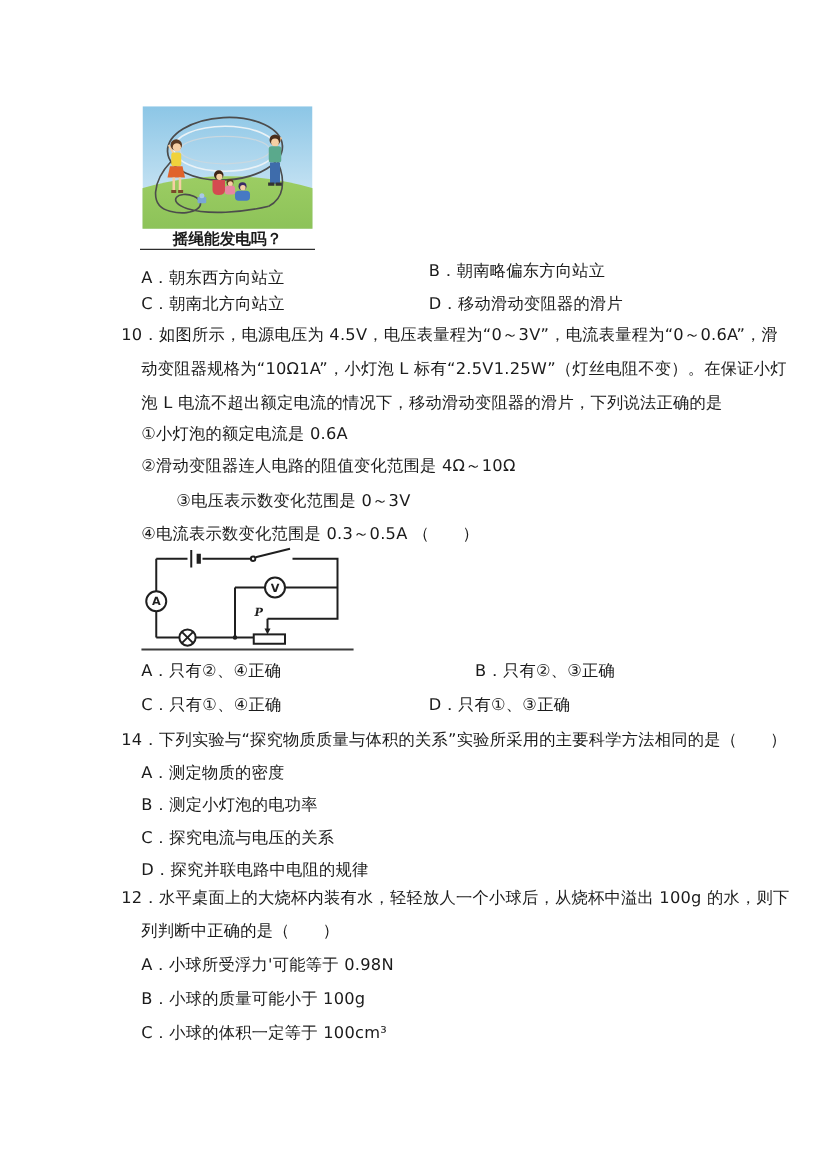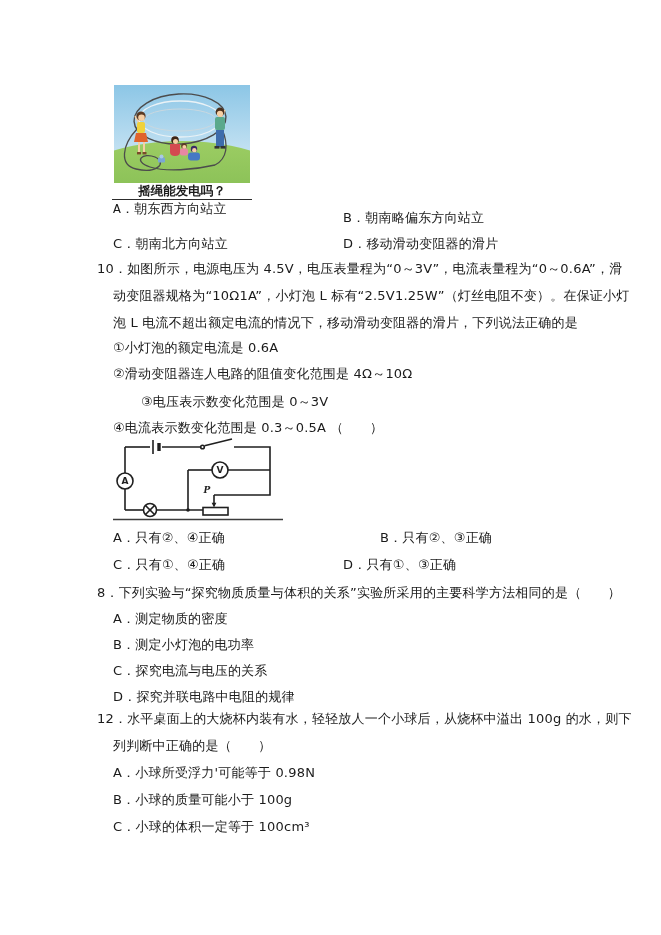--- a/index.html
+++ b/index.html
@@ -80,21 +80,21 @@
         <rect x="74" y="67.5" width="12" height="8" rx="3" fill="#4679c4"></rect>
       </g>
       <g>
         <rect x="44" y="72.5" width="7" height="5" rx="1" fill="#7aa7d6"></rect>
         <circle cx="47.5" cy="71.5" r="2" fill="#a9c8e8"></circle>
       </g>
     </svg>
   </div>
   <div class="fig-caption">摇绳能发电吗？</div>
 
-  <div class="tl" style="left:113px; top:202px;font-family:Liberation Mono, monospace;"><span>A．</span><span>朝东西方向站立</span></div>
+  <div class="tl" style="left:113px; top:215px;"><span>A．</span><span>朝东西方向站立</span></div>
   <div class="tl" style="left:343px; top:210px;"><span>B．</span><span>朝南略偏东方向站立</span></div>
   <div class="tl" style="left:113px; top:236px;"><span>C．</span><span>朝南北方向站立</span></div>
   <div class="tl" style="left:343px; top:236px;"><span>D．</span><span>移动滑动变阻器的滑片</span></div>
 
   <div class="tl" style="left:97px;  top:261px;">10．如图所示，电源电压为 4.5V，电压表量程为“0～3V”，电流表量程为“0～0.6A”，滑</div>
   <div class="tl" style="left:113px; top:288px;">动变阻器规格为“10Ω1A”，小灯泡 L 标有“2.5V1.25W”（灯丝电阻不变）。在保证小灯</div>
   <div class="tl" style="left:113px; top:315px;">泡 L 电流不超出额定电流的情况下，移动滑动变阻器的滑片，下列说法正确的是</div>
   <div class="tl" style="left:113px; top:340px;">①小灯泡的额定电流是 0.6A</div>
   <div class="tl" style="left:113px; top:366px;">②滑动变阻器连人电路的阻值变化范围是 4Ω～10Ω</div>
   <div class="tl" style="left:113px; top:394px;margin-left:28px;">③电压表示数变化范围是 0～3V</div>
@@ -138,21 +138,21 @@
       <text class="meter" x="107" y="36.3" text-anchor="middle" fill="#1f1f1f">V</text>
       <text class="slider" x="94" y="56" text-anchor="middle" fill="#1f1f1f">P</text>
     </svg>
   </div>
 
   <div class="tl" style="left:113px; top:530px;"><span>A．</span><span>只有②、④正确</span></div>
   <div class="tl" style="left:343px; top:530px;margin-left:37px;"><span>B．</span><span>只有②、③正确</span></div>
   <div class="tl" style="left:113px; top:557px;"><span>C．</span><span>只有①、④正确</span></div>
   <div class="tl" style="left:343px; top:557px;"><span>D．</span><span>只有①、③正确</span></div>
 
-  <div class="tl" style="left:97px;  top:585px;">8．下列实验与“探究物质质量与体积的关系”实验所采用的主要科学方法相同的是（　　）</div>
+  <div class="tl" style="left:97px;  top:585px;">14．下列实验与“探究物质质量与体积的关系”实验所采用的主要科学方法相同的是（　　）</div>
   <div class="tl" style="left:113px; top:611px;"><span>A．</span><span>测定物质的密度</span></div>
   <div class="tl" style="left:113px; top:637px;"><span>B．</span><span>测定小灯泡的电功率</span></div>
   <div class="tl" style="left:113px; top:663px;"><span>C．</span><span>探究电流与电压的关系</span></div>
   <div class="tl" style="left:113px; top:689px;"><span>D．</span><span>探究并联电路中电阻的规律</span></div>
 
   <div class="tl" style="left:97px;  top:711px;">12．水平桌面上的大烧杯内装有水，轻轻放人一个小球后，从烧杯中溢出 100g 的水，则下</div>
   <div class="tl" style="left:113px; top:738px;">列判断中正确的是（　　）</div>
   <div class="tl" style="left:113px; top:765px;"><span>A．</span><span>小球所受浮力'可能等于 0.98N</span></div>
   <div class="tl" style="left:113px; top:792px;"><span>B．</span><span>小球的质量可能小于 100g</span></div>
   <div class="tl" style="left:113px; top:819px;"><span>C．</span><span>小球的体积一定等于 100cm³</span></div>

